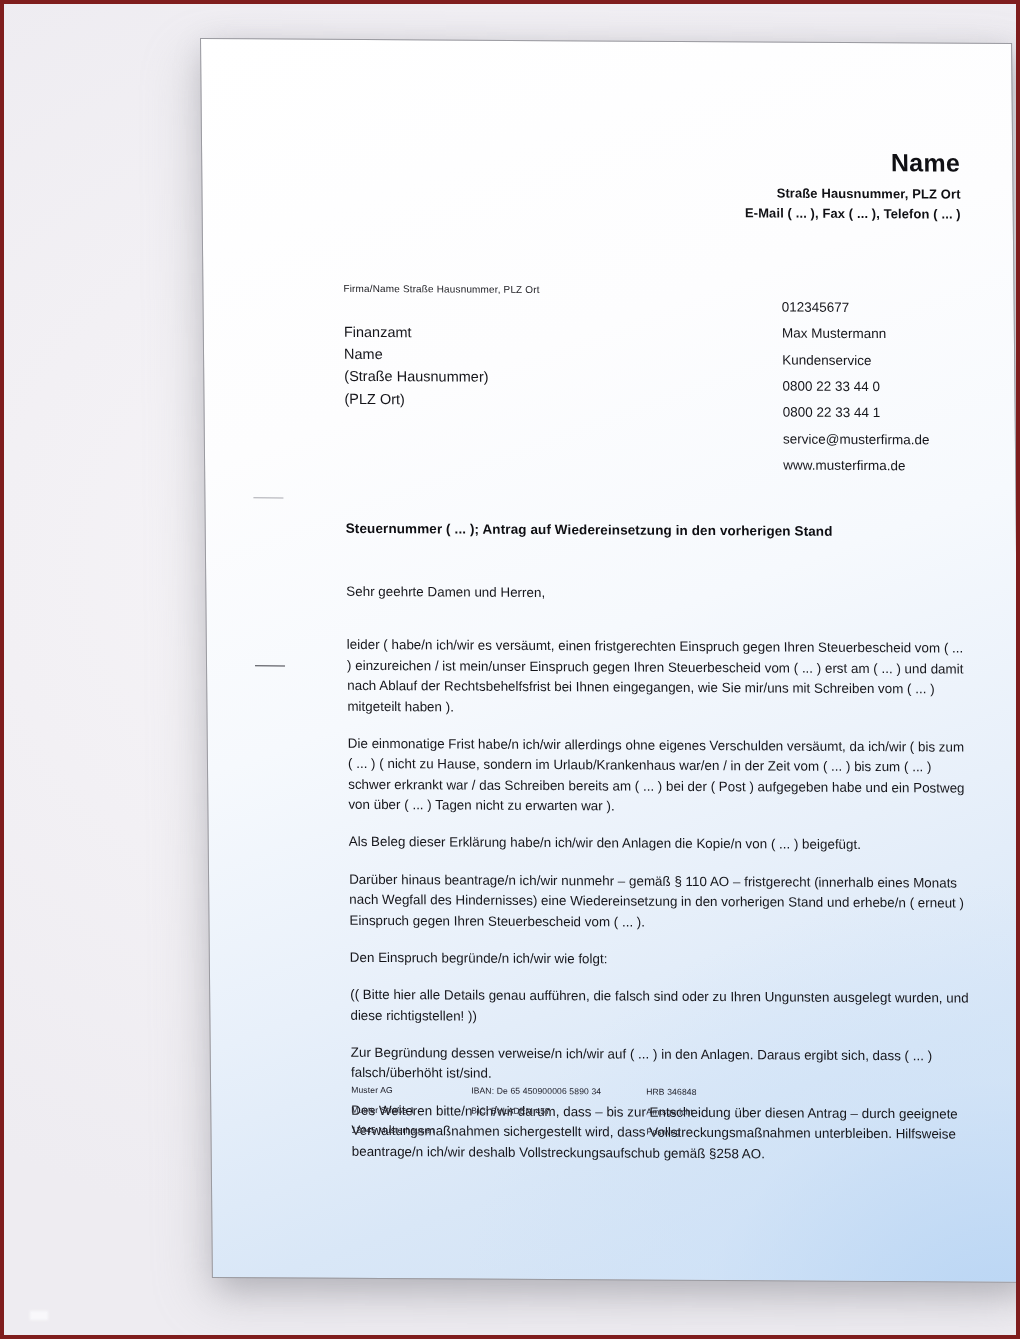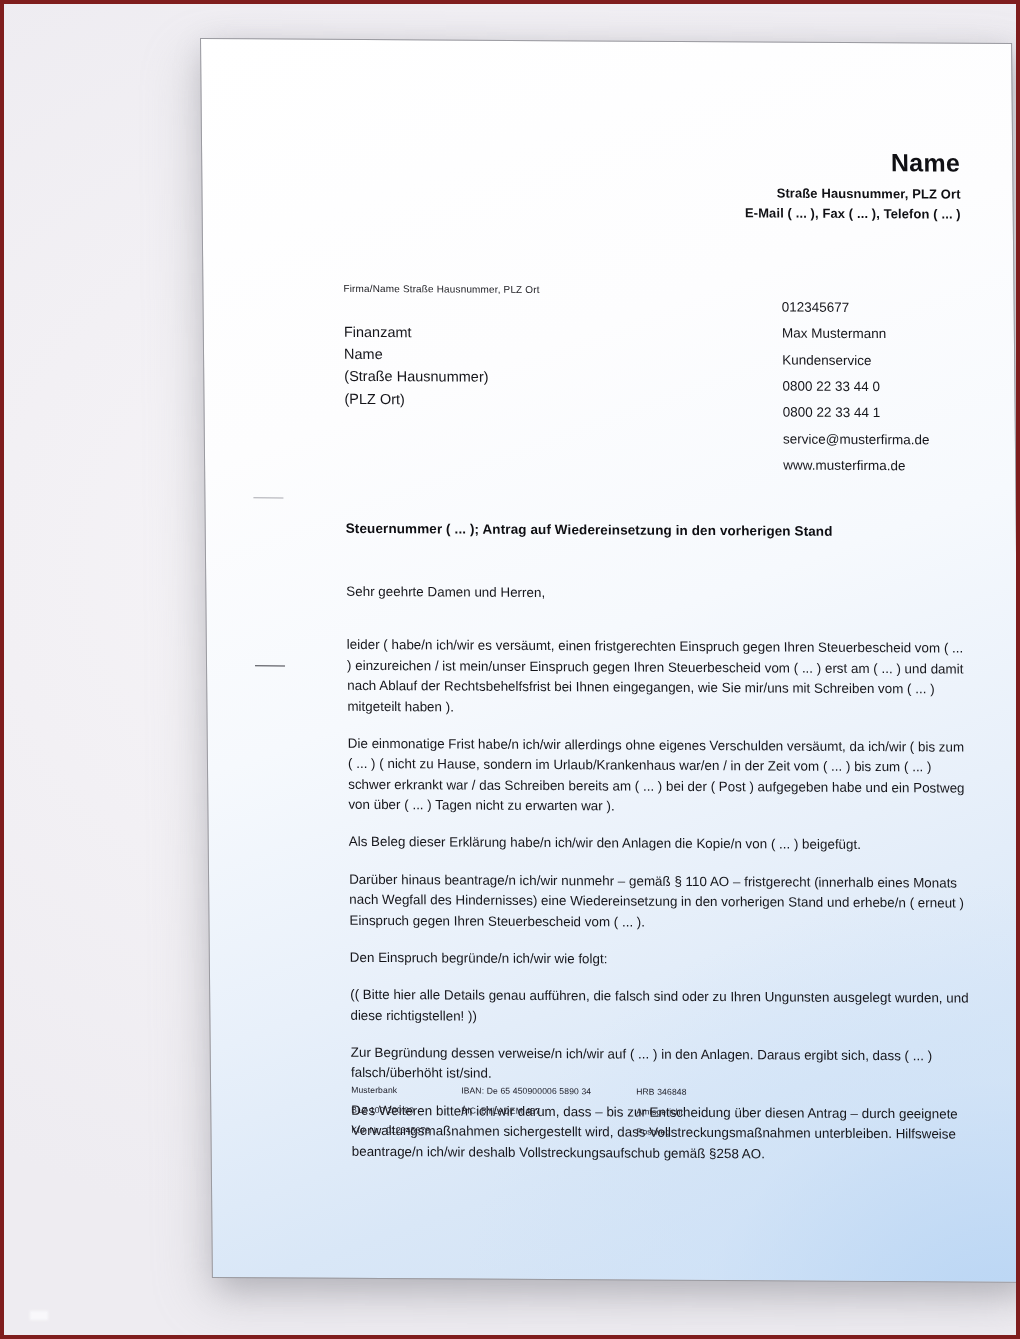--- a/index.html
+++ b/index.html
@@ -275,24 +275,24 @@
           <p>Die einmonatige Frist habe/n ich/wir allerdings ohne eigenes Verschulden versäumt, da ich/wir ( bis zum ( ... ) ( nicht zu Hause, sondern im Urlaub/Krankenhaus war/en / in der Zeit vom ( ... ) bis zum ( ... ) schwer erkrankt war / das Schreiben bereits am ( ... ) bei der ( Post ) aufgegeben habe und ein Postweg von über ( ... ) Tagen nicht zu erwarten war ).</p>
           <p>Als Beleg dieser Erklärung habe/n ich/wir den Anlagen die Kopie/n von ( ... ) beigefügt.</p>
           <p>Darüber hinaus beantrage/n ich/wir nunmehr – gemäß § 110 AO – fristgerecht (innerhalb eines Monats nach Wegfall des Hindernisses) eine Wiedereinsetzung in den vorherigen Stand und erhebe/n ( erneut ) Einspruch gegen Ihren Steuerbescheid vom ( ... ).</p>
           <p>Den Einspruch begründe/n ich/wir wie folgt:</p>
           <p>(( Bitte hier alle Details genau aufführen, die falsch sind oder zu Ihren Ungunsten ausgelegt wurden, und diese richtigstellen! ))</p>
           <p>Zur Begründung dessen verweise/n ich/wir auf ( ... ) in den Anlagen. Daraus ergibt sich, dass ( ... ) falsch/überhöht ist/sind.</p>
           <p>Des Weiteren bitte/n ich/wir darum, dass – bis zur Entscheidung über diesen Antrag – durch geeignete Verwaltungsmaßnahmen sichergestellt wird, dass Vollstreckungsmaßnahmen unterbleiben. Hilfsweise beantrage/n ich/wir deshalb Vollstreckungsaufschub gemäß §258 AO.</p>
         </div>
 
         <div class="footer">
-          <div class="col col-2">
-            <div class="row">Musterbank</div>
-            <div class="row">BLZ 100 200 00</div>
-            <div class="row">Kto. Nr.: 012345678</div>
+          <div class="col col-1">
+            <div class="row">Muster AG</div>
+            <div class="row">Muster Straße 1</div>
+            <div class="row">12345 Musterhausen</div>
           </div>
           <div class="col col-3">
             <div class="row">IBAN: De 65 450900006 5890 34</div>
             <div class="row">BIC: BYLADEM 457</div>
           </div>
           <div class="col col-4">
             <div class="row">HRB 346848</div>
             <div class="row">Amtsgericht</div>
             <div class="row">Postweg</div>
           </div>

